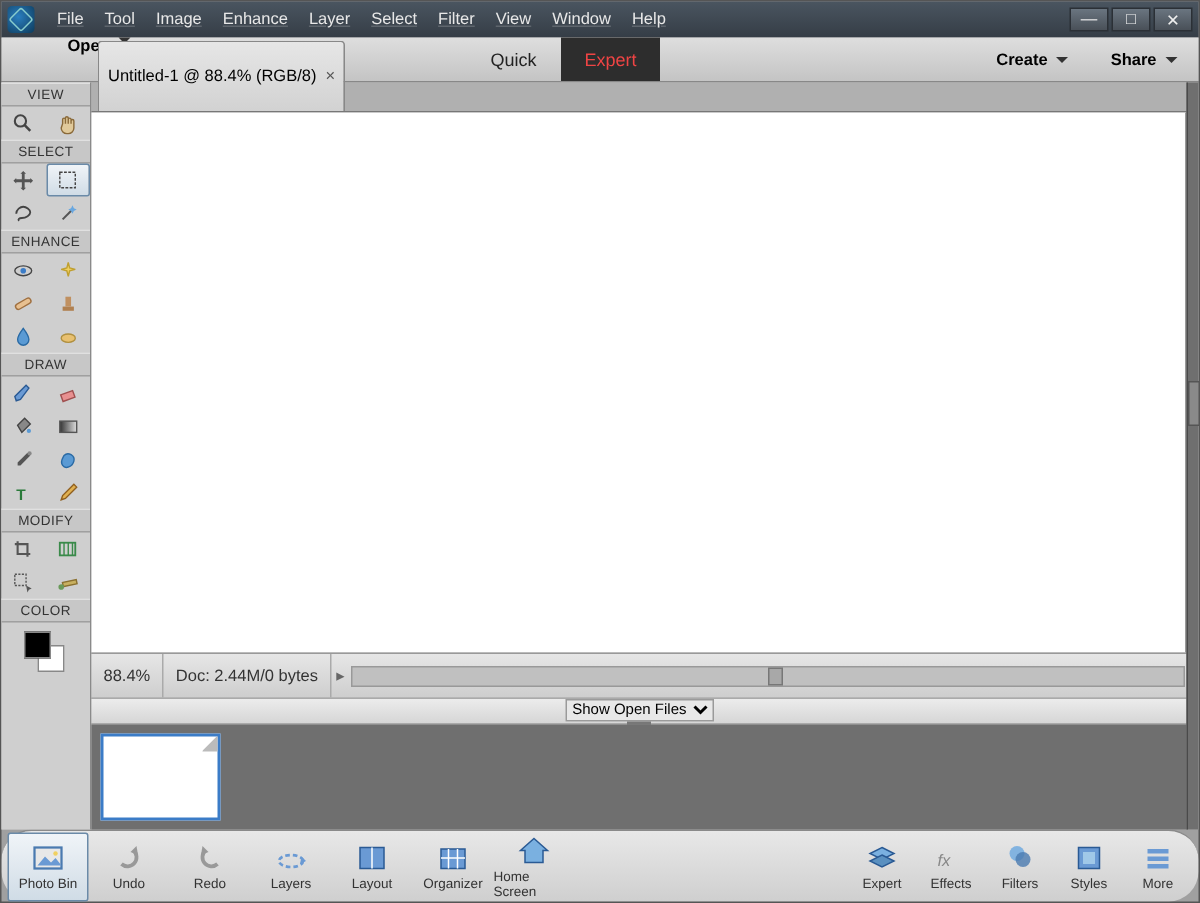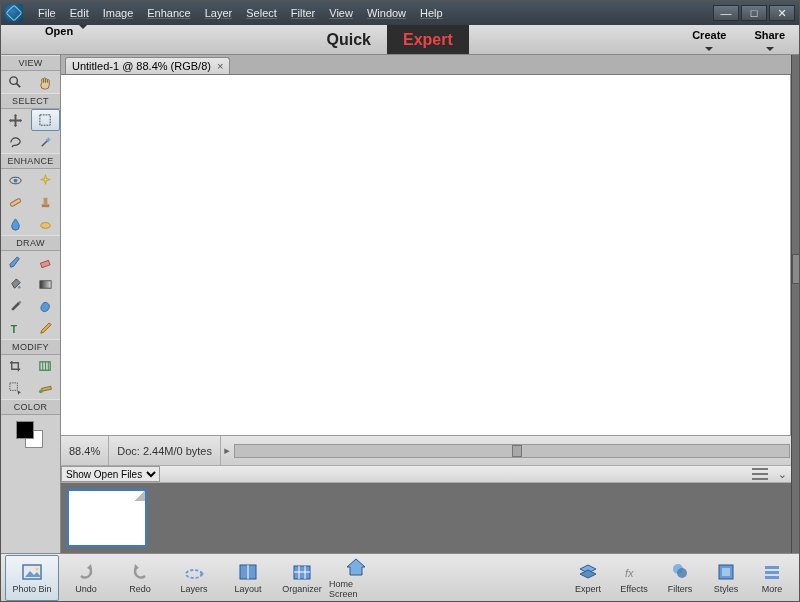--- a/index.html
+++ b/index.html
@@ -13,66 +13,66 @@
 .menubar .mi { padding: 2px 7px; cursor: default; text-decoration: underline; text-decoration-color: rgba(255,255,255,0.18); }
 .menubar .spacer { flex: 1; }
 .win-btns { display: flex; gap: 2px; }
 .win-btn { width: 26px; height: 16px; background: linear-gradient(#6a7580,#495058); border: 1px solid #2b3036; display: flex; align-items: center; justify-content: center; color: #eee; }
 
 
 .modebar { background: linear-gradient(#dedede,#c4c4c4); height: 30px; display: flex; align-items: stretch; border-bottom: 1px solid #888; }
 .modebar .open { font-weight: bold; font-size: 14px; padding: 0 14px; display: flex; align-items: flex-start; gap: 6px; cursor: default; margin-left: 30px; }
 .modebar .caret { border-style: solid; border-width: 4px 4px 0 4px; border-color: #333 transparent transparent transparent; }
 .modebar .mid { flex: 1; display: flex; justify-content: center; }
-.modebar .tab { font-weight: bold; font-size: 16px; padding: 0 16px; display: flex; align-items: center; color: #222; cursor: default; }
+.modebar .tab { font-weight: normal; font-size: 12px; padding: 0 16px; display: flex; align-items: center; color: #222; cursor: default; }
 .modebar .tab.active { background: #2d2d2d; color: #ef4444; }
 .modebar .right { display: flex; align-items: center; }
-.modebar .rbtn { font-weight: bold; font-size: 13px; padding: 0 14px; display: flex; align-items: center; gap: 6px; cursor: default; flex-direction: column; }
+.modebar .rbtn { font-weight: bold; font-size: 13px; padding: 0 14px; display: flex; align-items: center; gap: 6px; cursor: default; }
 
 
 .main { flex: 1; display: flex; background: #b8b8b8; min-height: 0; }
 .toolcol { width: 60px; background: #cfcfcf; border-right: 1px solid #8a8a8a; display: flex; flex-direction: column; }
 .thead { font-size: 9px; color: #333; text-align: center; padding: 2px 0; background: #c7c7c7; border-top: 1px solid #e0e0e0; border-bottom: 1px solid #a0a0a0; letter-spacing: 0.3px; }
 .tgrid { display: grid; grid-template-columns: 1fr 1fr; }
 .tool { height: 22px; display: flex; align-items: center; justify-content: center; border: 1px solid transparent; position: relative; }
 .tool.sel { background: linear-gradient(#f0f4f8,#d0dce6); border: 1px solid #6a8aa8; border-radius: 2px; }
 .tool svg { width: 15px; height: 15px; }
 .swatches { padding: 4px 6px; }
 .sw-wrap { position: relative; width: 30px; height: 28px; margin: 2px auto 0; }
 .sw-fg { position: absolute; top: 0; left: 0; width: 18px; height: 18px; background: #000; border: 1px solid #888; }
 .sw-bg { position: absolute; top: 9px; left: 9px; width: 18px; height: 18px; background: #fff; border: 1px solid #888; }
 
 
 .stagecol { flex: 1; display: flex; flex-direction: column; min-width: 0; }
 .tabbar { height: 20px; background: #b0b0b0; display: flex; align-items: flex-end; padding-left: 4px; border-bottom: 1px solid #777; }
-.doctab { background: linear-gradient(#e6e6e6,#d2d2d2); border: 1px solid #888; border-bottom: none; border-radius: 3px 3px 0 0; padding: 2px 6px; display: flex; gap: 6px; font-size: 10px; }
+.doctab { background: linear-gradient(#e6e6e6,#d2d2d2); border: 1px solid #888; border-bottom: none; border-radius: 3px 3px 0 0; padding: 17px 6px; display: flex; gap: 6px; font-size: 10px; }
 .doctab .x { color: #555; cursor: default; }
 .canvas { flex: 1; background: #fff; border-right: 1px solid #9a9a9a; }
 .statusrow { height: 30px; background: linear-gradient(#e6e6e6,#cecece); display: flex; align-items: center; font-size: 10px; color: #333; border-top: 1px solid #999; }
 .statusrow .cell { border-right: 1px solid #aaa; padding: 0 8px; height: 100%; display: flex; align-items: center; }
 .statusrow .arrow { width: 12px; height: 100%; display:flex; align-items:center; justify-content:center; color:#666; }
 .statusrow .scrollstub { flex: 1; background: #c0c0c0; height: 14px; margin: 1px; border: 1px solid #999; position: relative; }
 .statusrow .thumb { position:absolute; left:50%; width:10px; height:100%; background:#a8a8a8; border:1px solid #777; }
 
-.binbar { height: 18px; background: linear-gradient(#ececec,#d6d6d6); display: flex; align-items: center; border-top: 1px solid #aaa; border-bottom: 1px solid #aaa; }
+.binbar { height: 18px; background: linear-gradient(#ececec,#d6d6d6); display: flex; align-items: center; border-top: 1px solid #aaa; border-bottom: 1px solid #aaa; flex-direction: column; }
 .binbar select { font-size: 10px; height: 16px; background: #e8e8e8; border: 1px solid #9a9a9a; }
 .binbar .sp { flex: 1; }
 .binbar .hamb { width: 16px; height: 12px; display:flex; flex-direction:column; justify-content:space-between; margin: 0 6px; }
 .binbar .hamb div { height:2px; background:#777; }
 .binbar .coll { color:#555; padding:0 4px; }
 
 .bin { flex: 0 0 70px; background: #6f6f6f; display: flex; align-items: center; padding: 6px; gap: 6px; }
 .thumb-card { width: 80px; height: 58px; background: #fff; border: 2px solid #3b7cc7; position: relative; }
 .thumb-card .corner { position:absolute; top:0; right:0; width:10px;height:10px;background:linear-gradient(135deg,transparent 45%,#bbb 50%); }
 
 .rightedge { width: 8px; background: #6f6f6f; border-left: 1px solid #4a4a4a; position: relative; }
 .rightedge .grip { position:absolute; top: 40%; left:0; width:8px; height:30px; background:#8a8a8a; border:1px solid #555; }
 
 
-.bottombar { height: 48px; background: linear-gradient(#e8e8e8,#cfcfcf); border-top: 1px solid #8a8a8a; display: flex; align-items: center; padding: 0 4px; }
+.bottombar { height: 48px; background: linear-gradient(#e8e8e8,#cfcfcf); border-top: 1px solid #8a8a8a; display: flex; align-items: center; padding: 0 4px; border-radius: 20px; }
 .bbtn { display: flex; flex-direction: column; align-items: center; justify-content: center; width: 54px; height: 46px; gap: 1px; cursor: default; }
 .bbtn.sel { background: linear-gradient(#f0f4f8,#d0dce6); border: 1px solid #6a8aa8; border-radius: 2px; }
 .bbtn .lbl { font-size: 9px; color: #333; }
 .bbtn svg { width: 22px; height: 22px; }
 .bspacer { flex: 1; }
 .bbtn.w { width: 46px; }
 </style>
 </head>
 <body>
 
@@ -227,21 +227,21 @@
       </g>
 </defs>
 </svg>
 
 <div class="app">
 
   <div class="menubar">
     <div class="app-logo"></div>
     <div style="display:flex" id="menu-items">
         <div class="mi">File</div>
-        <div class="mi">Edit</div>
+        <div class="mi">Tool</div>
         <div class="mi">Image</div>
         <div class="mi">Enhance</div>
         <div class="mi">Layer</div>
         <div class="mi">Select</div>
         <div class="mi">Filter</div>
         <div class="mi">View</div>
         <div class="mi">Window</div>
         <div class="mi">Help</div>
       </div>
     <div class="spacer"></div>

